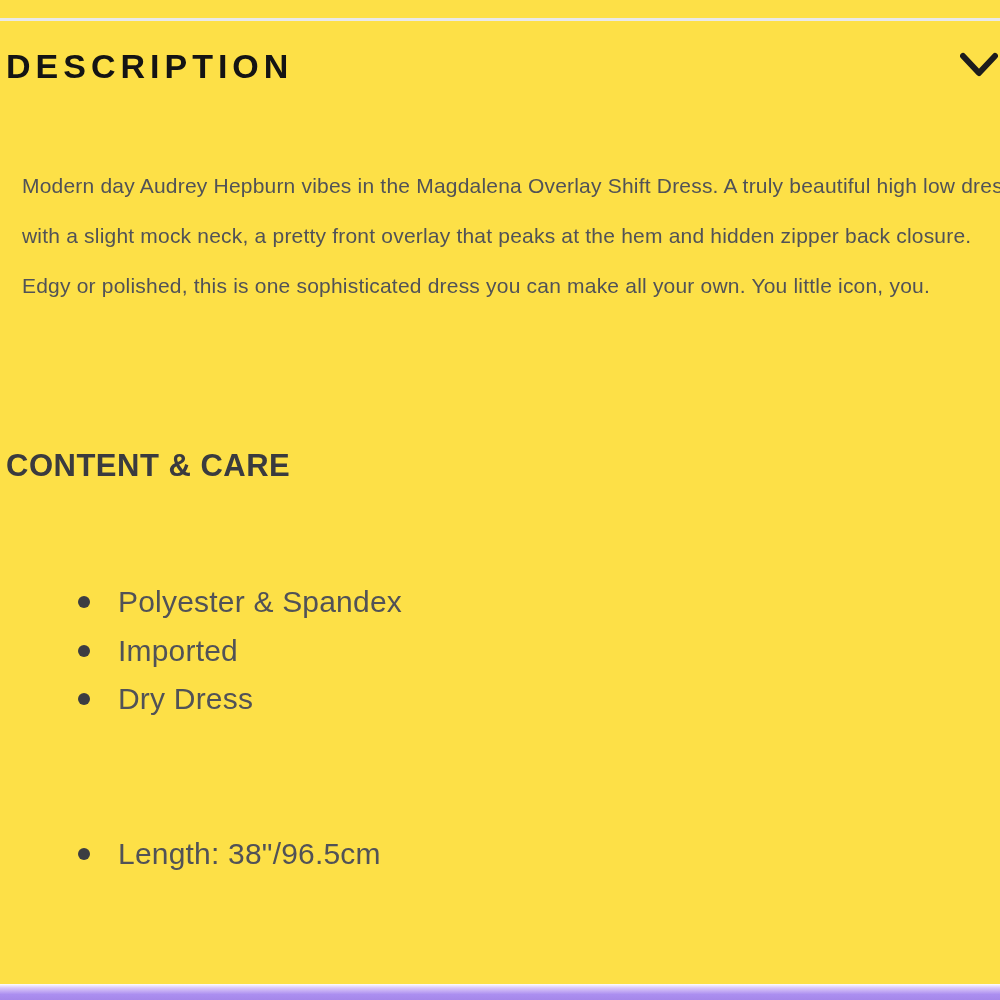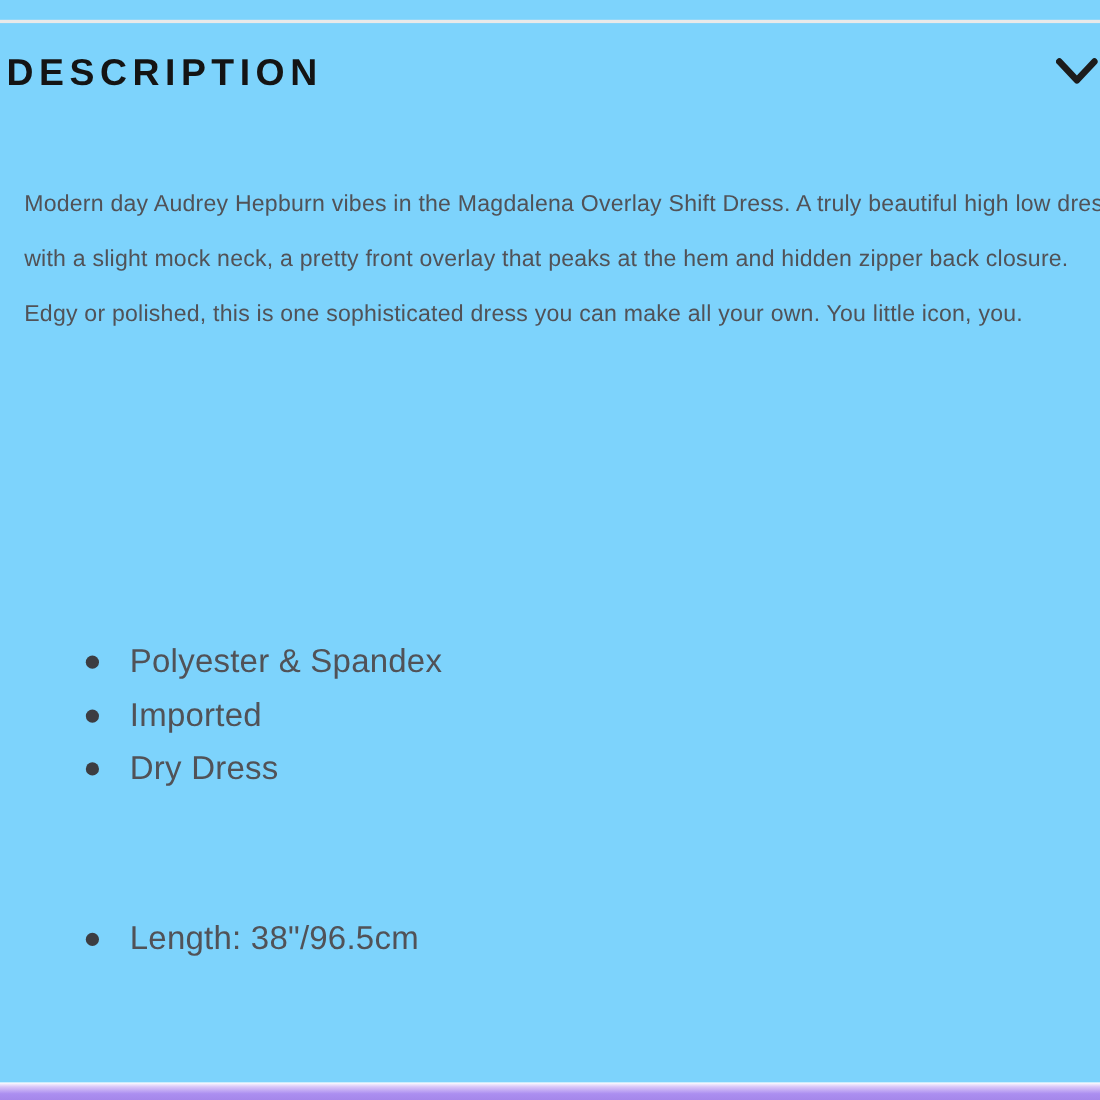--- a/index.html
+++ b/index.html
@@ -5,21 +5,21 @@
   html, body {
     margin: 0;
     padding: 0;
     background: #ffffff;
     font-family: "Liberation Sans", sans-serif;
   }
   .page {
     position: relative;
     width: 1000px;
     height: 1000px;
-    background: #7dd3fc;
+    background: #fde047;
     overflow: hidden;
   }
   .top-divider {
     position: absolute;
     top: 18px;
     left: 0;
     width: 1000px;
     height: 3px;
     background: #e9e9e9;
   }
@@ -121,20 +121,21 @@
     <span class="accordion-title">DESCRIPTION</span>
     <span>
       <svg class="chevron" viewBox="0 0 38 30" fill="none">
         <polyline points="3,7 19,24 35,7" stroke="#1c1c1c" stroke-width="6" stroke-linecap="round" stroke-linejoin="round" fill="none"></polyline>
       </svg>
     </span>
   </div>
 
   <p class="description-paragraph">Modern day Audrey Hepburn vibes in the Magdalena Overlay Shift Dress. A truly beautiful high low dress with a slight mock neck, a pretty front overlay that peaks at the hem and hidden zipper back closure. Edgy or polished, this is one sophisticated dress you can make all your own. You little icon, you.</p>
 
+  <div class="section-heading heading-content-care">CONTENT &amp; CARE</div>
 
   <ul class="bullet-list list-content-care">
     <li>Polyester &amp; Spandex</li>
     <li>Imported</li>
     <li>Dry Dress</li>
   </ul>
 
 
   <ul class="bullet-list list-details-fit">
     <li>Length: 38"/96.5cm</li>

